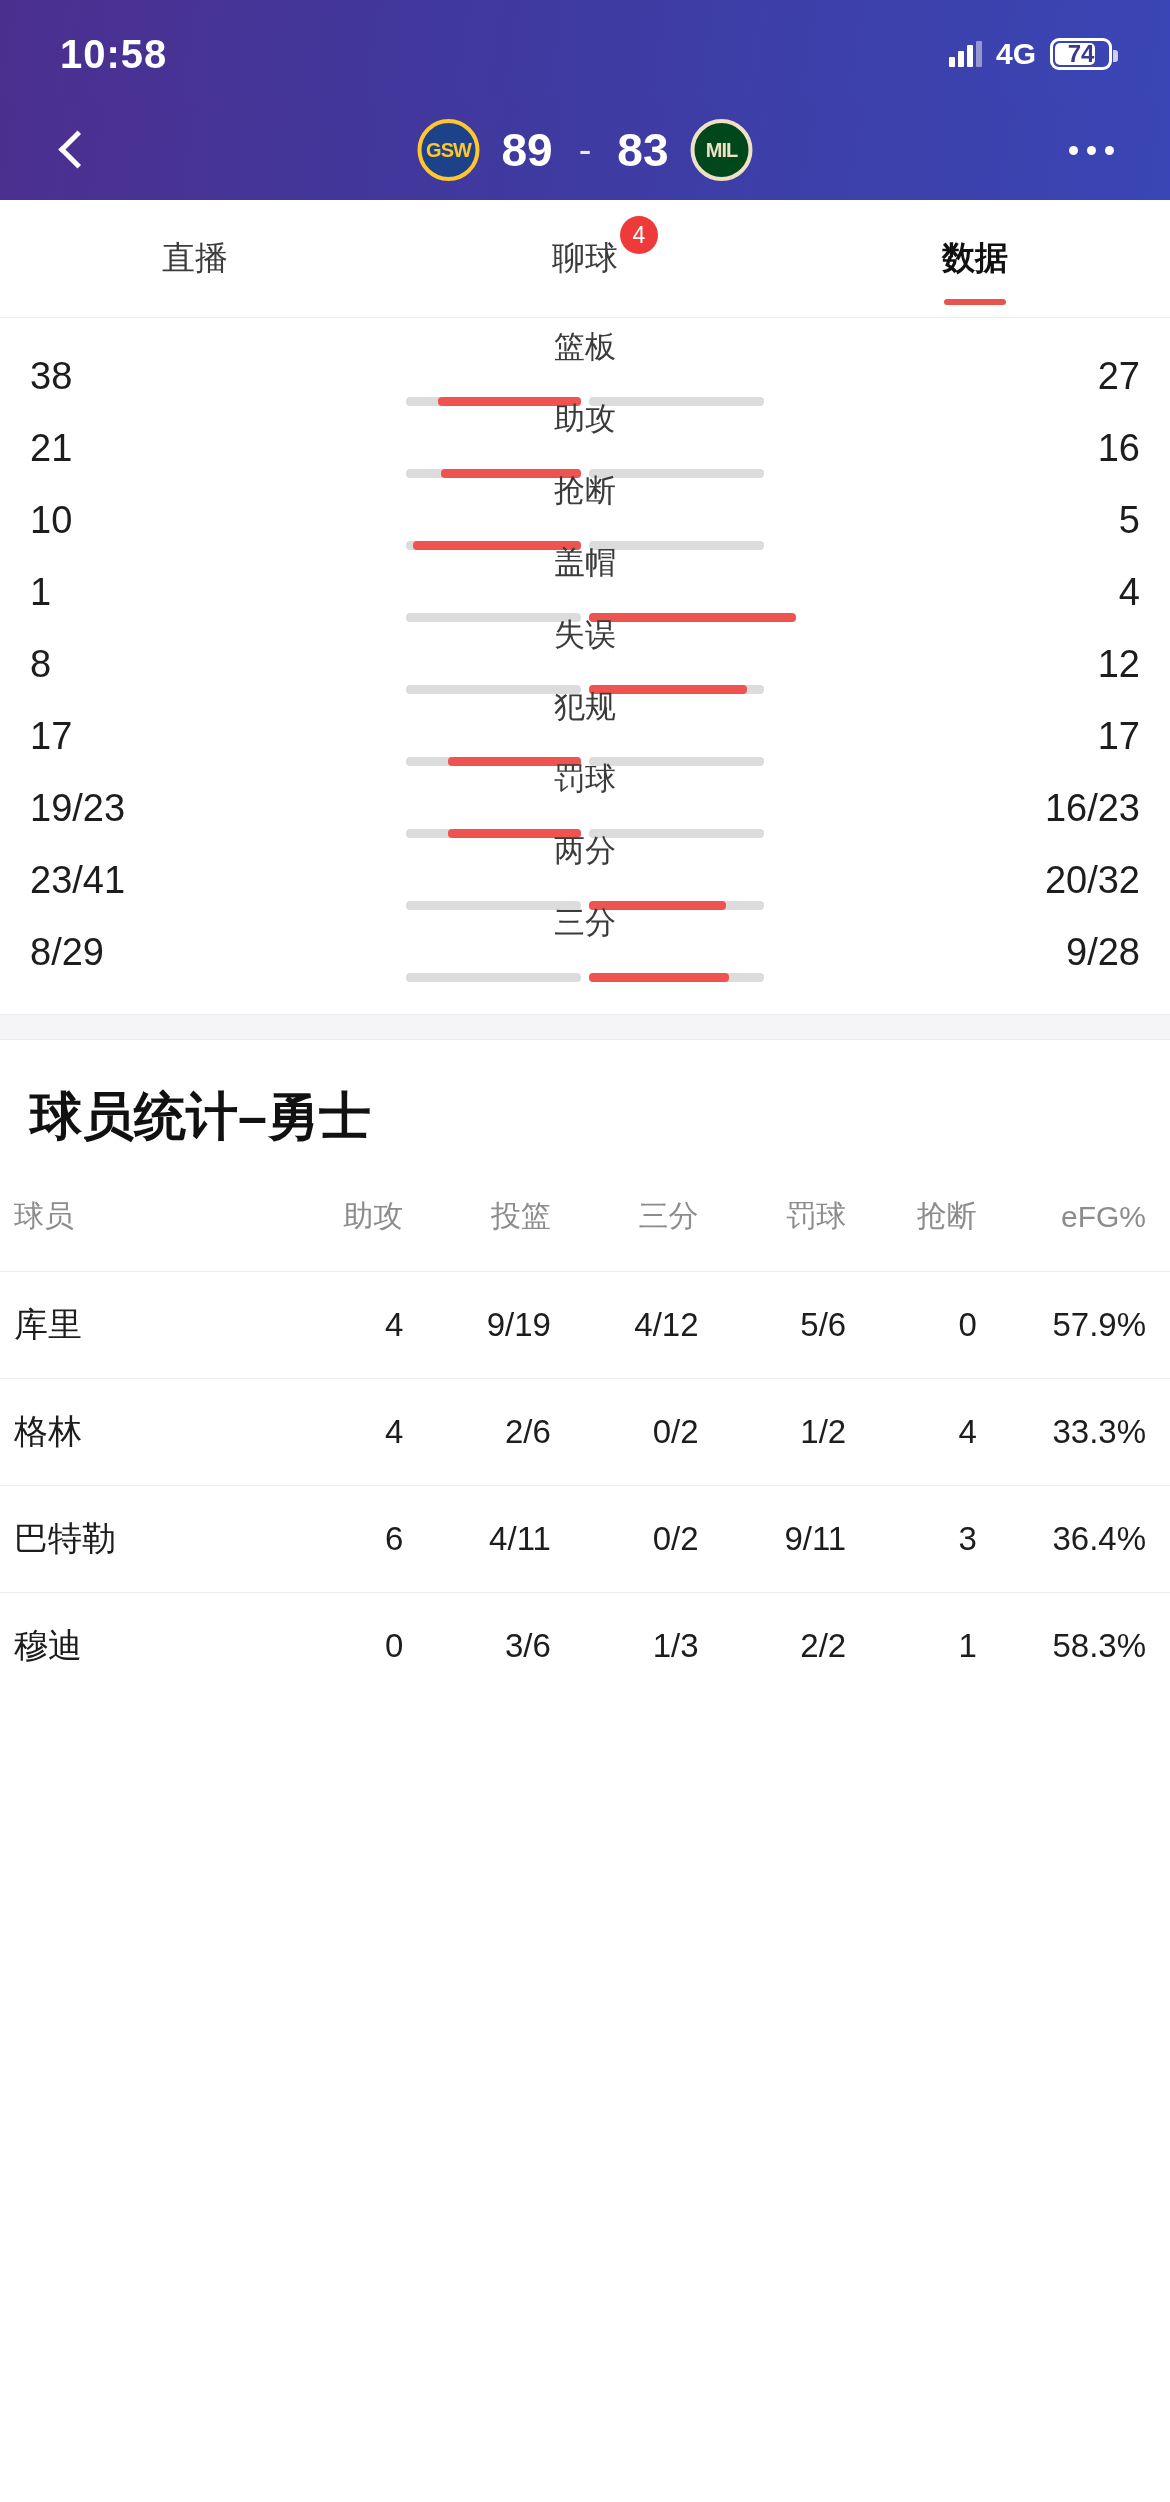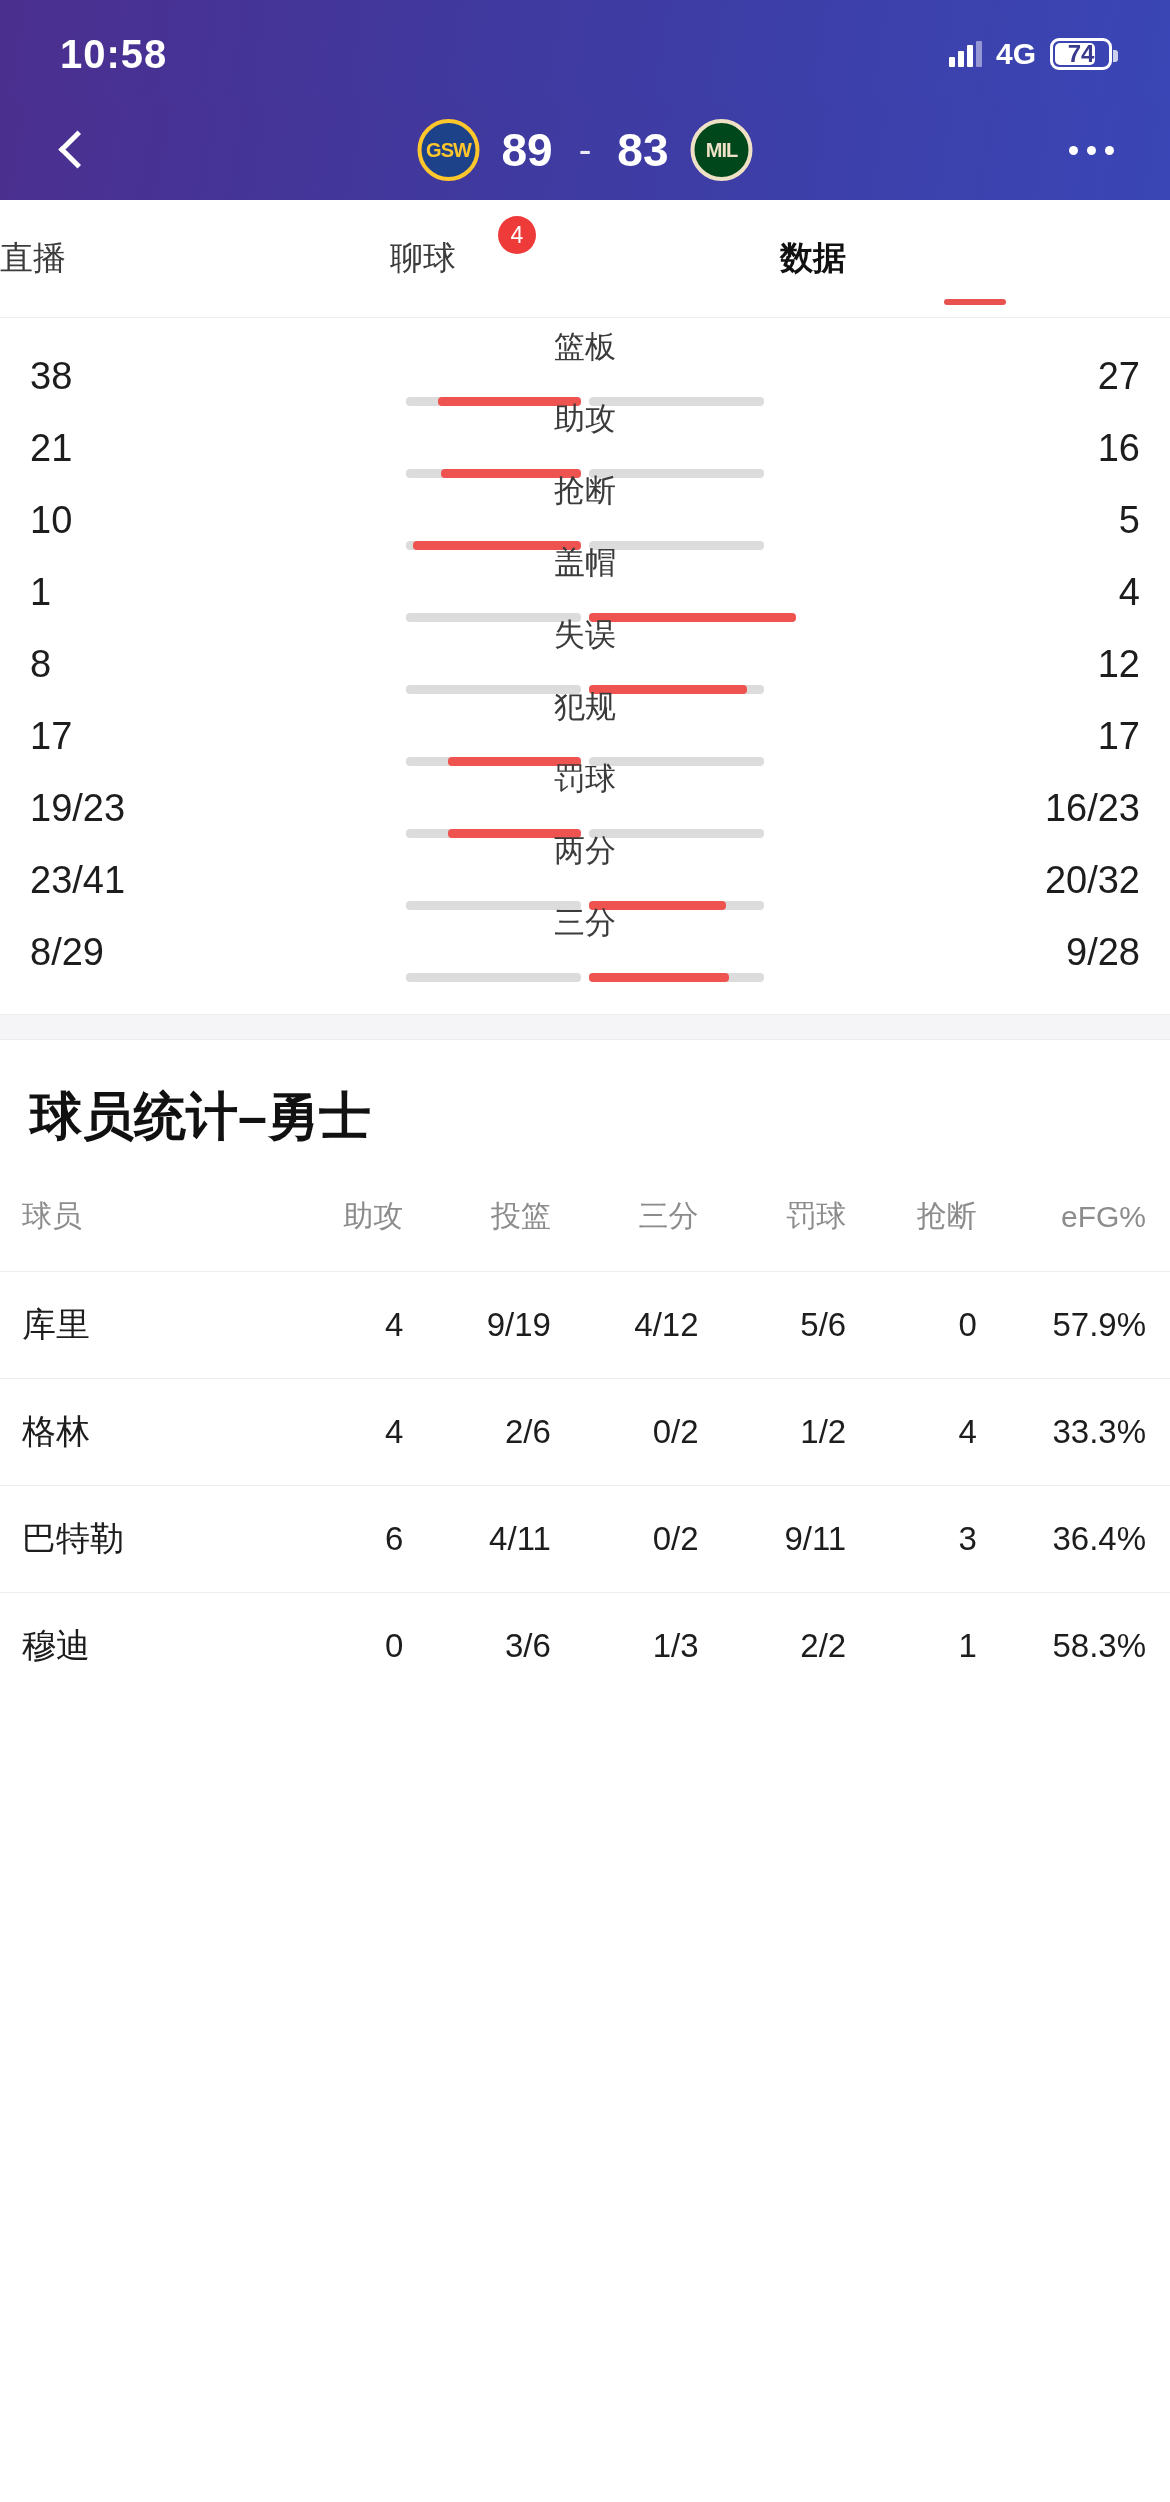--- a/index.html
+++ b/index.html
@@ -163,20 +163,21 @@
   }
   .tab {
     flex: 1;
     text-align: center;
     font-size: 33px;
     color: #3c3c3c;
     position: relative;
     height: 100%;
     display: flex;
     align-items: center;
+    justify-content: center;
   }
   .tab.active {
     color: #111;
     font-weight: bold;
   }
   .tab.active::after {
     content: "";
     position: absolute;
     bottom: 12px;
     left: 50%;
@@ -287,21 +288,21 @@
   table.stats th {
     font-size: 30px;
     font-weight: normal;
     color: #8c8c8c;
     padding: 10px 0 34px;
     text-align: right;
   }
   table.stats th.name-col,
   table.stats td.name-col {
     text-align: left;
-    padding-left: 22px;
+    padding-left: 14px;
     width: 240px;
   }
   table.stats td {
     font-size: 33px;
     color: #1d1d1d;
     text-align: right;
     padding: 30px 0;
     border-top: 1px solid #ededed;
   }
   table.stats td.name-col { font-size: 34px; }

